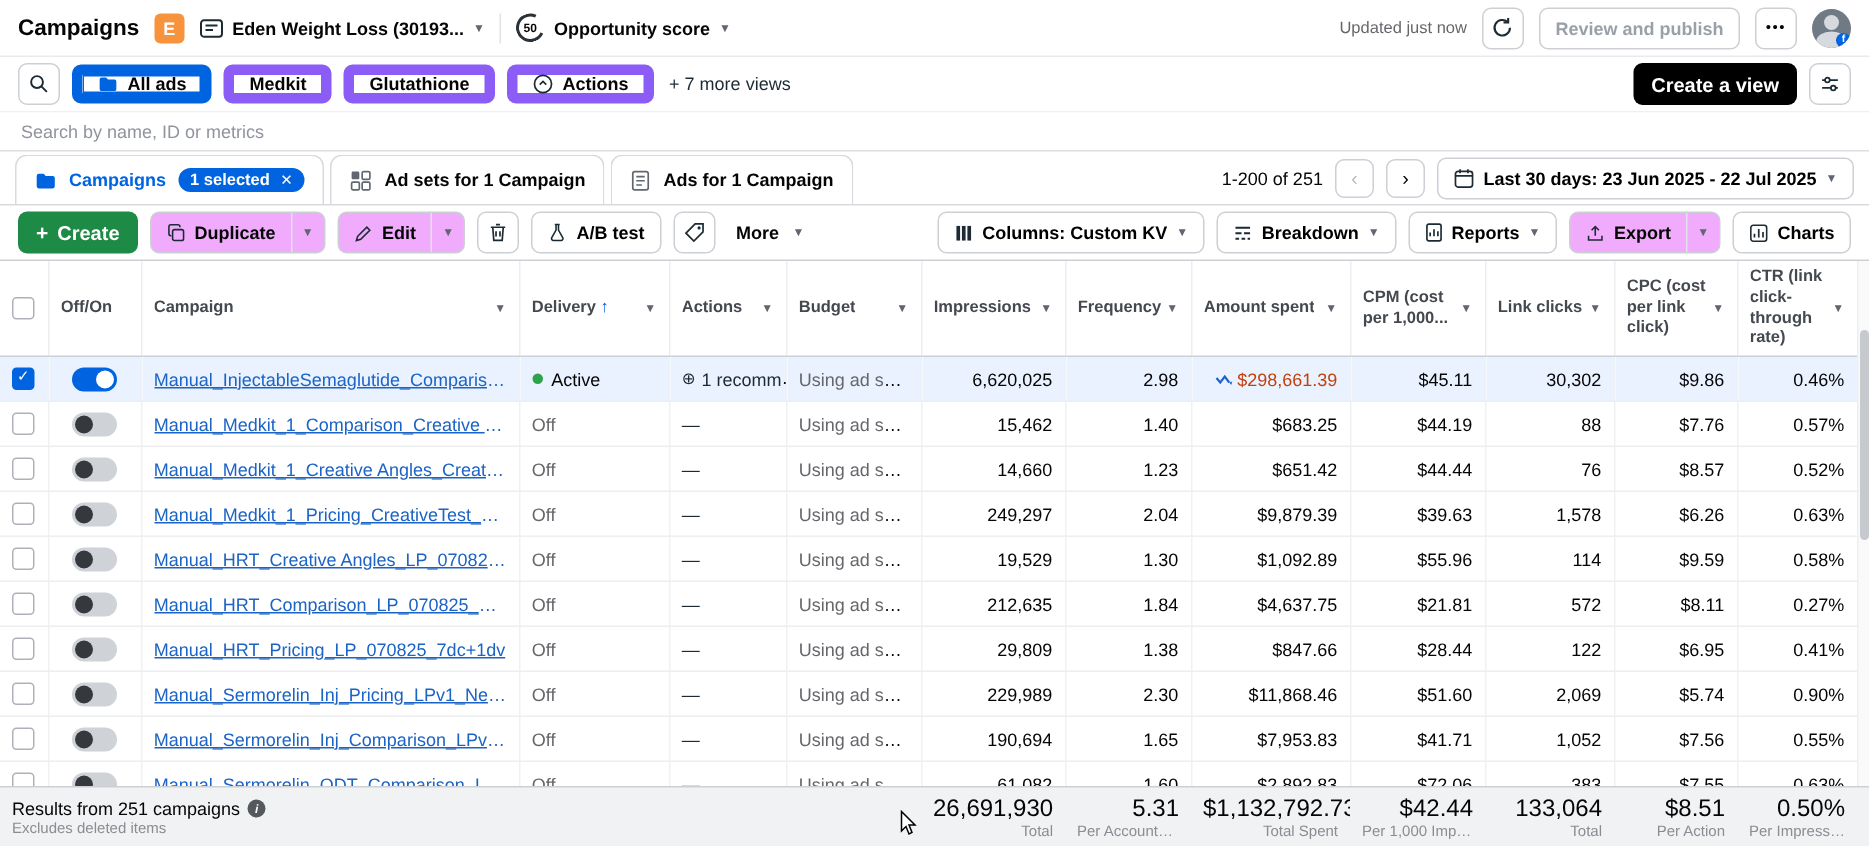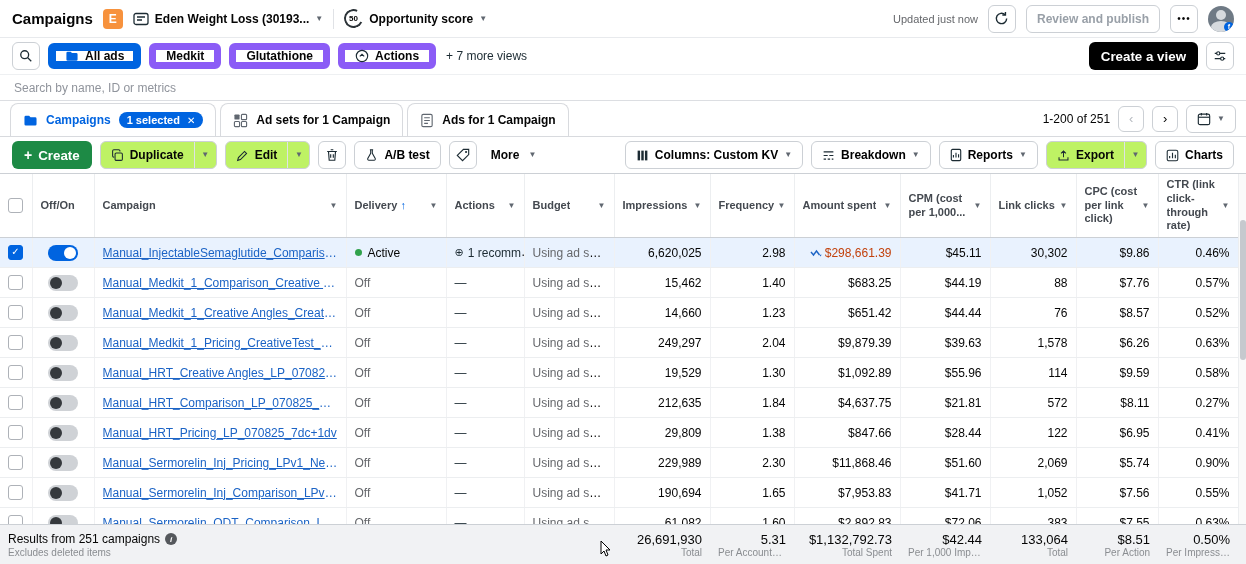--- a/index.html
+++ b/index.html
@@ -46,21 +46,21 @@
   .sel-badge{background:#0064e0;color:#fff;border-radius:10px;font-size:11px;font-weight:600;padding:2px 8px;display:inline-flex;align-items:center;gap:7px}
   .badge-x{font-size:10px;cursor:pointer}
   .tabs-right{margin-left:auto;display:flex;align-items:center;gap:8px;align-self:center}
   .pag-text{font-size:12px;color:#050505}
   .sq-btn{width:26px;height:26px;border:1px solid #ccd0d5;border-radius:6px;background:#fff;display:flex;align-items:center;justify-content:center;font-size:13px;cursor:pointer}
   .sq-btn.disabled{color:#b6bac0}
 
   
   .toolbar{height:36px;display:flex;align-items:center;gap:8px;padding:0 12px;flex:none}
   .btn-green{height:28px;border:none;border-radius:6px;background:#1d8a45;color:#fff;font-weight:700;display:inline-flex;align-items:center;gap:6px;padding:0 12px;cursor:pointer}
-  .split{display:inline-flex;border:1px solid #ccd0d5;border-radius:6px;overflow:hidden;background:#bef264}
+  .split{display:inline-flex;border:1px solid #ccd0d5;border-radius:6px;overflow:hidden;background:#f0abfc}
   .split .main{height:26px;display:flex;align-items:center;gap:6px;padding:0 10px;font-weight:600;cursor:pointer}
   .split .arr{width:22px;border-left:1px solid #dfe2e6;display:flex;align-items:center;justify-content:center;cursor:pointer}
   .plain-btn{display:inline-flex;align-items:center;gap:9px;font-weight:600;padding:0 6px;cursor:pointer}
 
   
   .tablewrap{flex:1;position:relative;border-top:1px solid #ccd0d5;overflow:hidden}
   table.grid{border-collapse:collapse;table-layout:fixed;width:1238px}
   th{height:44px;font-size:11px;font-weight:700;color:#444950;text-align:left;padding:4px 8px;border-bottom:1px solid #ccd0d5;border-right:1px solid #eceef0;background:#fff;vertical-align:middle}
   .thf{display:flex;align-items:center;justify-content:space-between;gap:2px;line-height:1.25}
   .thf .lbl{overflow:hidden}
@@ -95,21 +95,21 @@
   .vthumb{position:absolute;top:46px;left:1px;width:6px;height:140px;border-radius:3px;background:#c6c9ce;cursor:pointer}
 
   
   .totals{position:absolute;left:0;right:0;bottom:0;height:40px;background:#f1f2f4;border-top:1px solid #ccd0d5;z-index:5}
   .totals table{border-collapse:collapse;table-layout:fixed;width:1238px}
   .totals td{height:40px;background:transparent;border:none;padding:3px 8px;vertical-align:middle;overflow:hidden}
   .t-results{padding-left:122px}
   .results-line{font-size:12px;color:#050505;display:flex;align-items:center;gap:5px}
   .info{width:12px;height:12px;border-radius:50%;background:#55585c;color:#fff;font-size:8px;font-weight:700;display:inline-flex;align-items:center;justify-content:center;font-style:italic}
   .note{font-size:10px;color:#8a8d91;margin-top:1px}
-  .t-val{font-size:13px;color:#050505;text-align:right}
+  .t-val{font-size:16px;color:#050505;text-align:right}
   .t-label{font-size:10px;color:#8a8d91;text-align:right;white-space:nowrap;overflow:hidden;text-overflow:ellipsis}
 
   
   .cursor{position:absolute;left:600px;top:540px;z-index:50;pointer-events:none}
 </style>
 </head>
 <body>
 
 <div class="app">
 
@@ -233,20 +233,21 @@
       <span class="sq-btn disabled">‹</span>
       <span class="sq-btn">›</span>
       <button class="btn">
         <span>
             <svg width="14" height="14" viewBox="0 0 16 16">
               <rect x="1.5" y="2.5" width="13" height="12" rx="2" fill="none" stroke="#1c2b33" stroke-width="1.3"></rect>
               <path d="M1.5 6h13" stroke="#1c2b33" stroke-width="1.3"></path>
               <path d="M5 1v3M11 1v3" stroke="#1c2b33" stroke-width="1.3"></path>
             </svg>
           </span>
+        <span>Last 30 days: 23 Jun 2025 - 22 Jul 2025</span>
         <span class="caret">▼</span>
       </button>
     </span>
   </div>
 
   <div class="toolbar">
     <button class="btn-green">
       <span style="font-size:14px;font-weight:700;">+</span>
       <span>Create</span>
     </button>

